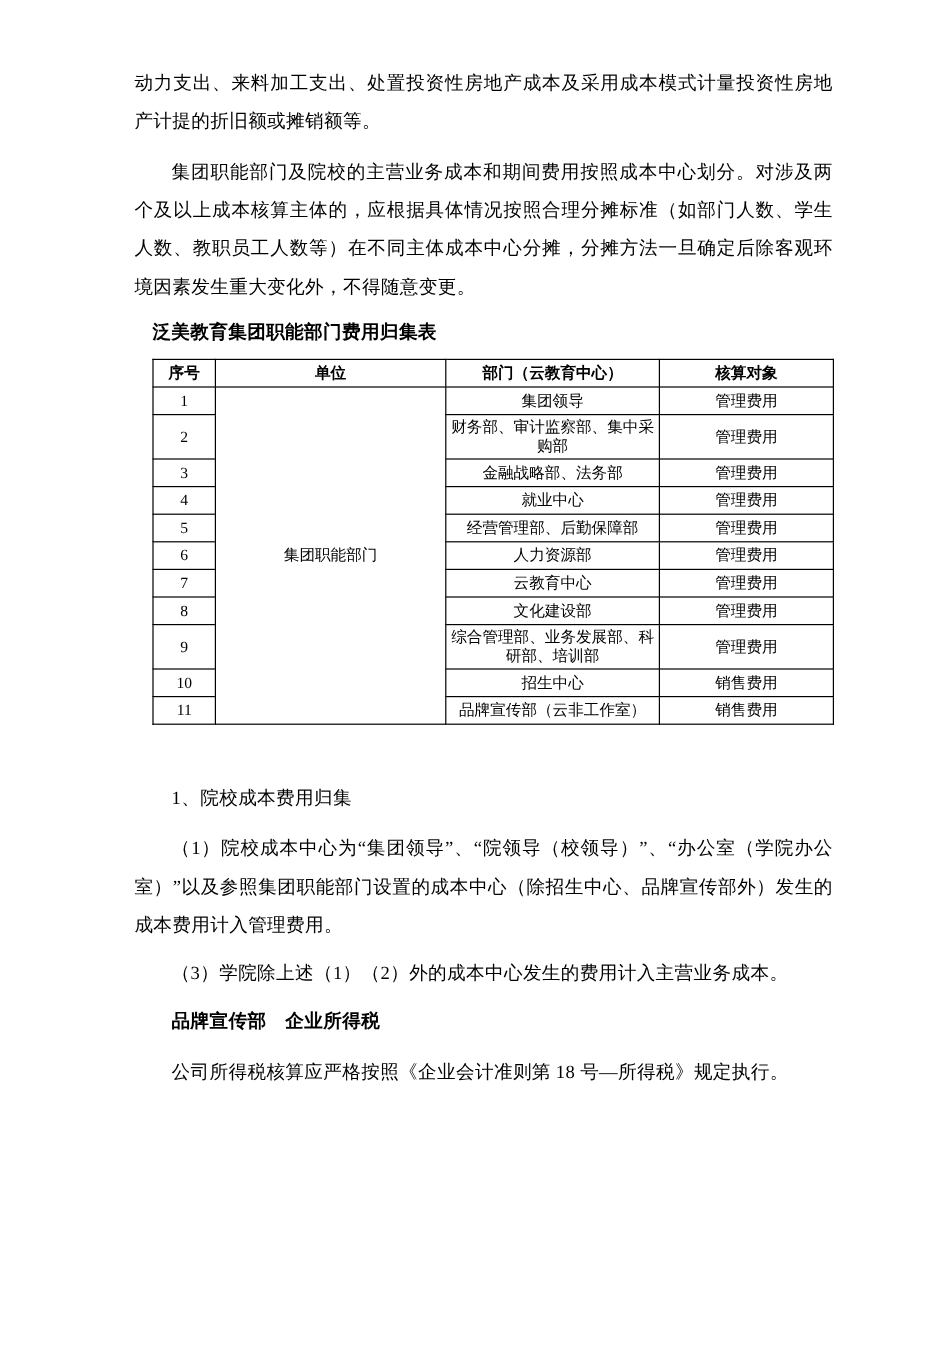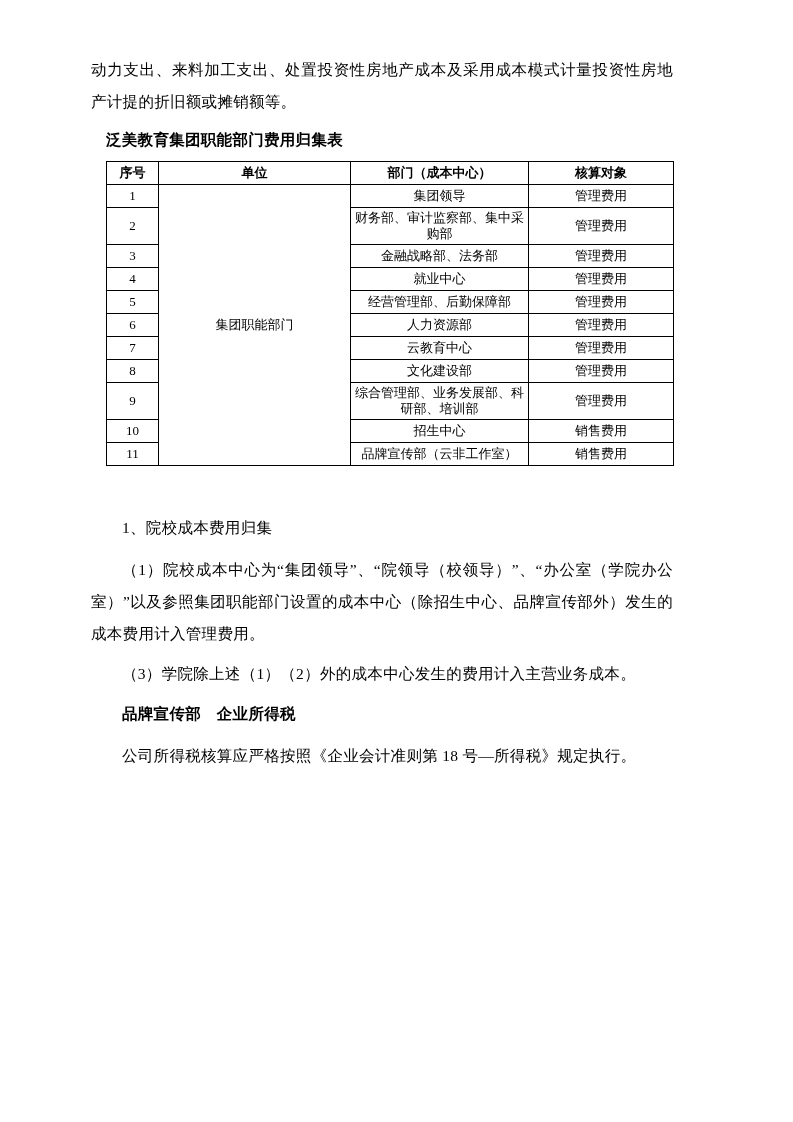--- a/index.html
+++ b/index.html
@@ -7,21 +7,21 @@
     position: relative;
     width: 793px;
     height: 1122px;
     background: #ffffff;
     overflow: hidden;
     font-family: "Liberation Serif", "DejaVu Serif", serif;
     color: #000000;
   }
   .content {
     position: absolute;
-    left: 91px;
+    left: 112px;
     top: 54px;
     width: 582px;
   }
   p.body {
     font-size: 15.5px;
     line-height: 32px;
     margin: 0 0 10px 0;
     text-align: justify;
     text-indent: 31px;
     letter-spacing: 0.3px;
@@ -63,36 +63,37 @@
   .col-obj  { width: 145px; }
 </style>
 </head>
 <body>
 
 <div class="page">
   <div class="content">
 
     <p class="body noindent">动力支出、来料加工支出、处置投资性房地产成本及采用成本模式计量投资性房地产计提的折旧额或摊销额等。</p>
 
+    <p class="body">集团职能部门及院校的主营业务成本和期间费用按照成本中心划分。对涉及两个及以上成本核算主体的，应根据具体情况按照合理分摊标准（如部门人数、学生人数、教职员工人数等）在不同主体成本中心分摊，分摊方法一旦确定后除客观环境因素发生重大变化外，不得随意变更。</p>
 
 
     <div class="table-title">泛美教育集团职能部门费用归集表</div>
 
     <table class="alloc">
       <colgroup>
         <col class="col-no">
           <col class="col-unit">
           <col class="col-dept">
           <col class="col-obj">
       </colgroup>
       <thead>
         <tr>
           <th>序号</th>
           <th>单位</th>
-          <th>部门（成本中心）</th>
+          <th>部门（云教育中心）</th>
           <th>核算对象</th>
         </tr>
       </thead>
       <tbody>
         <tr>
           <td>1</td>
           <td rowspan="11">集团职能部门</td>
           <td>集团领导</td>
           <td>管理费用</td>
         </tr>

